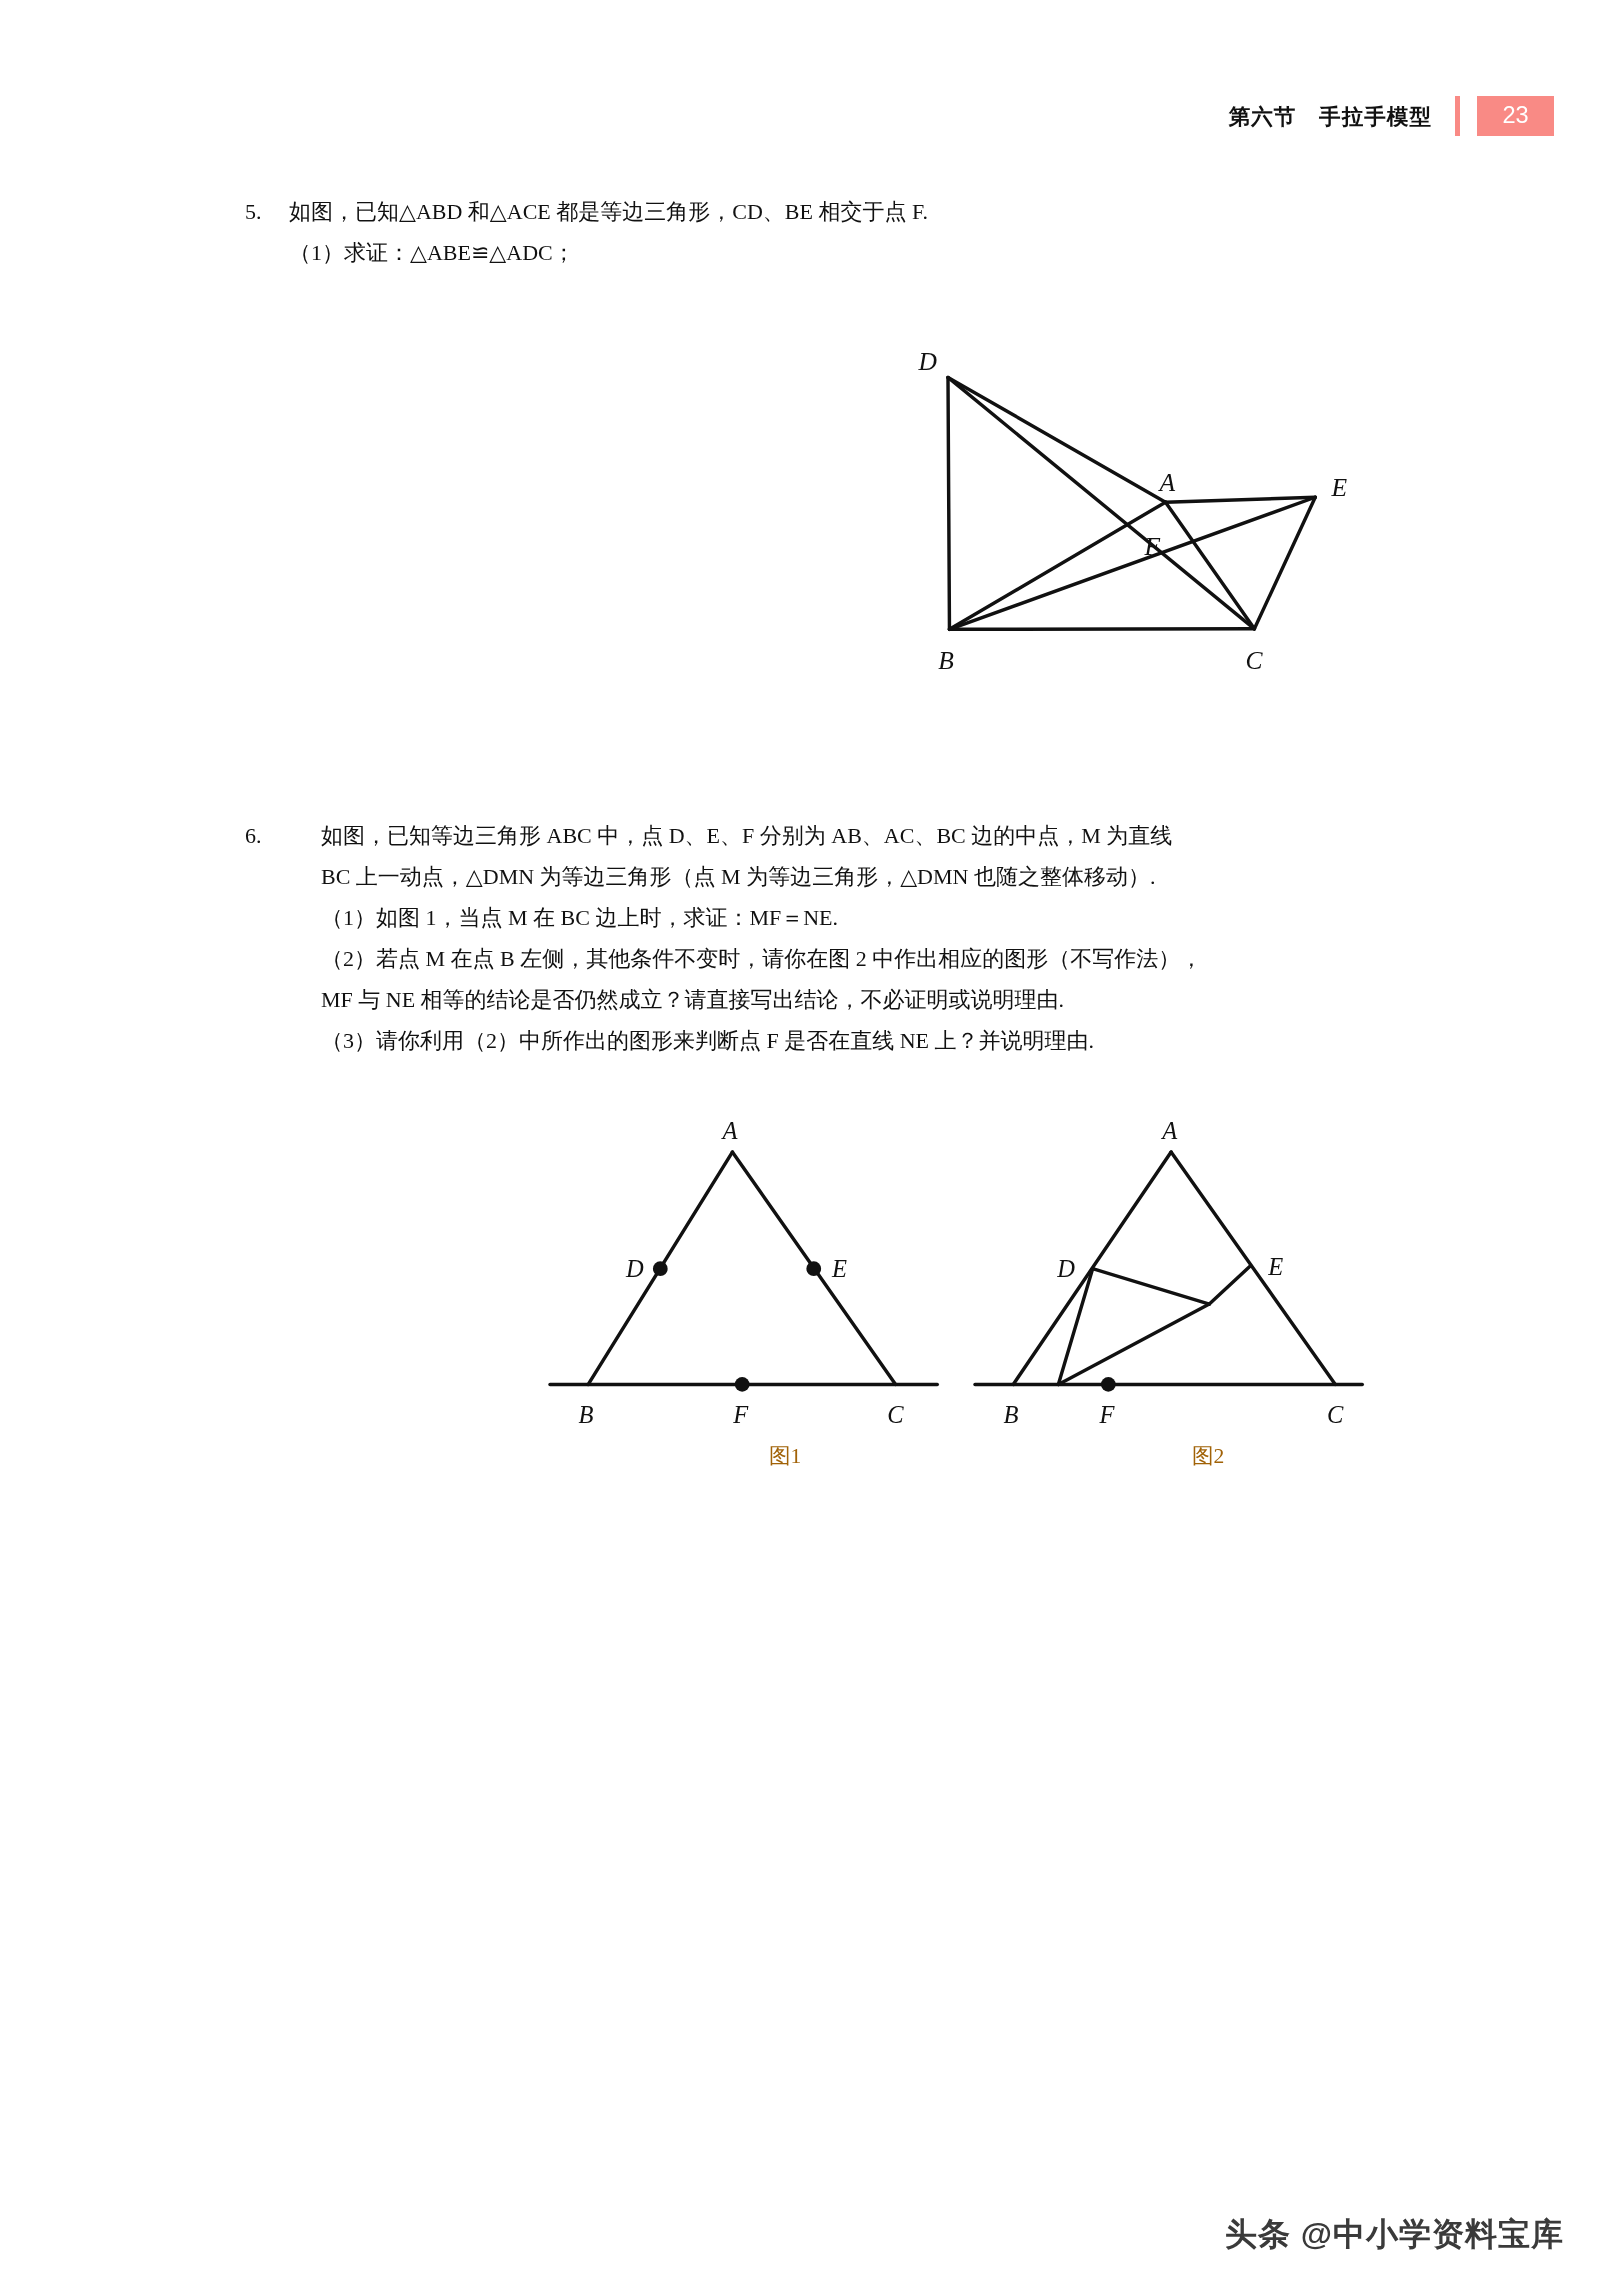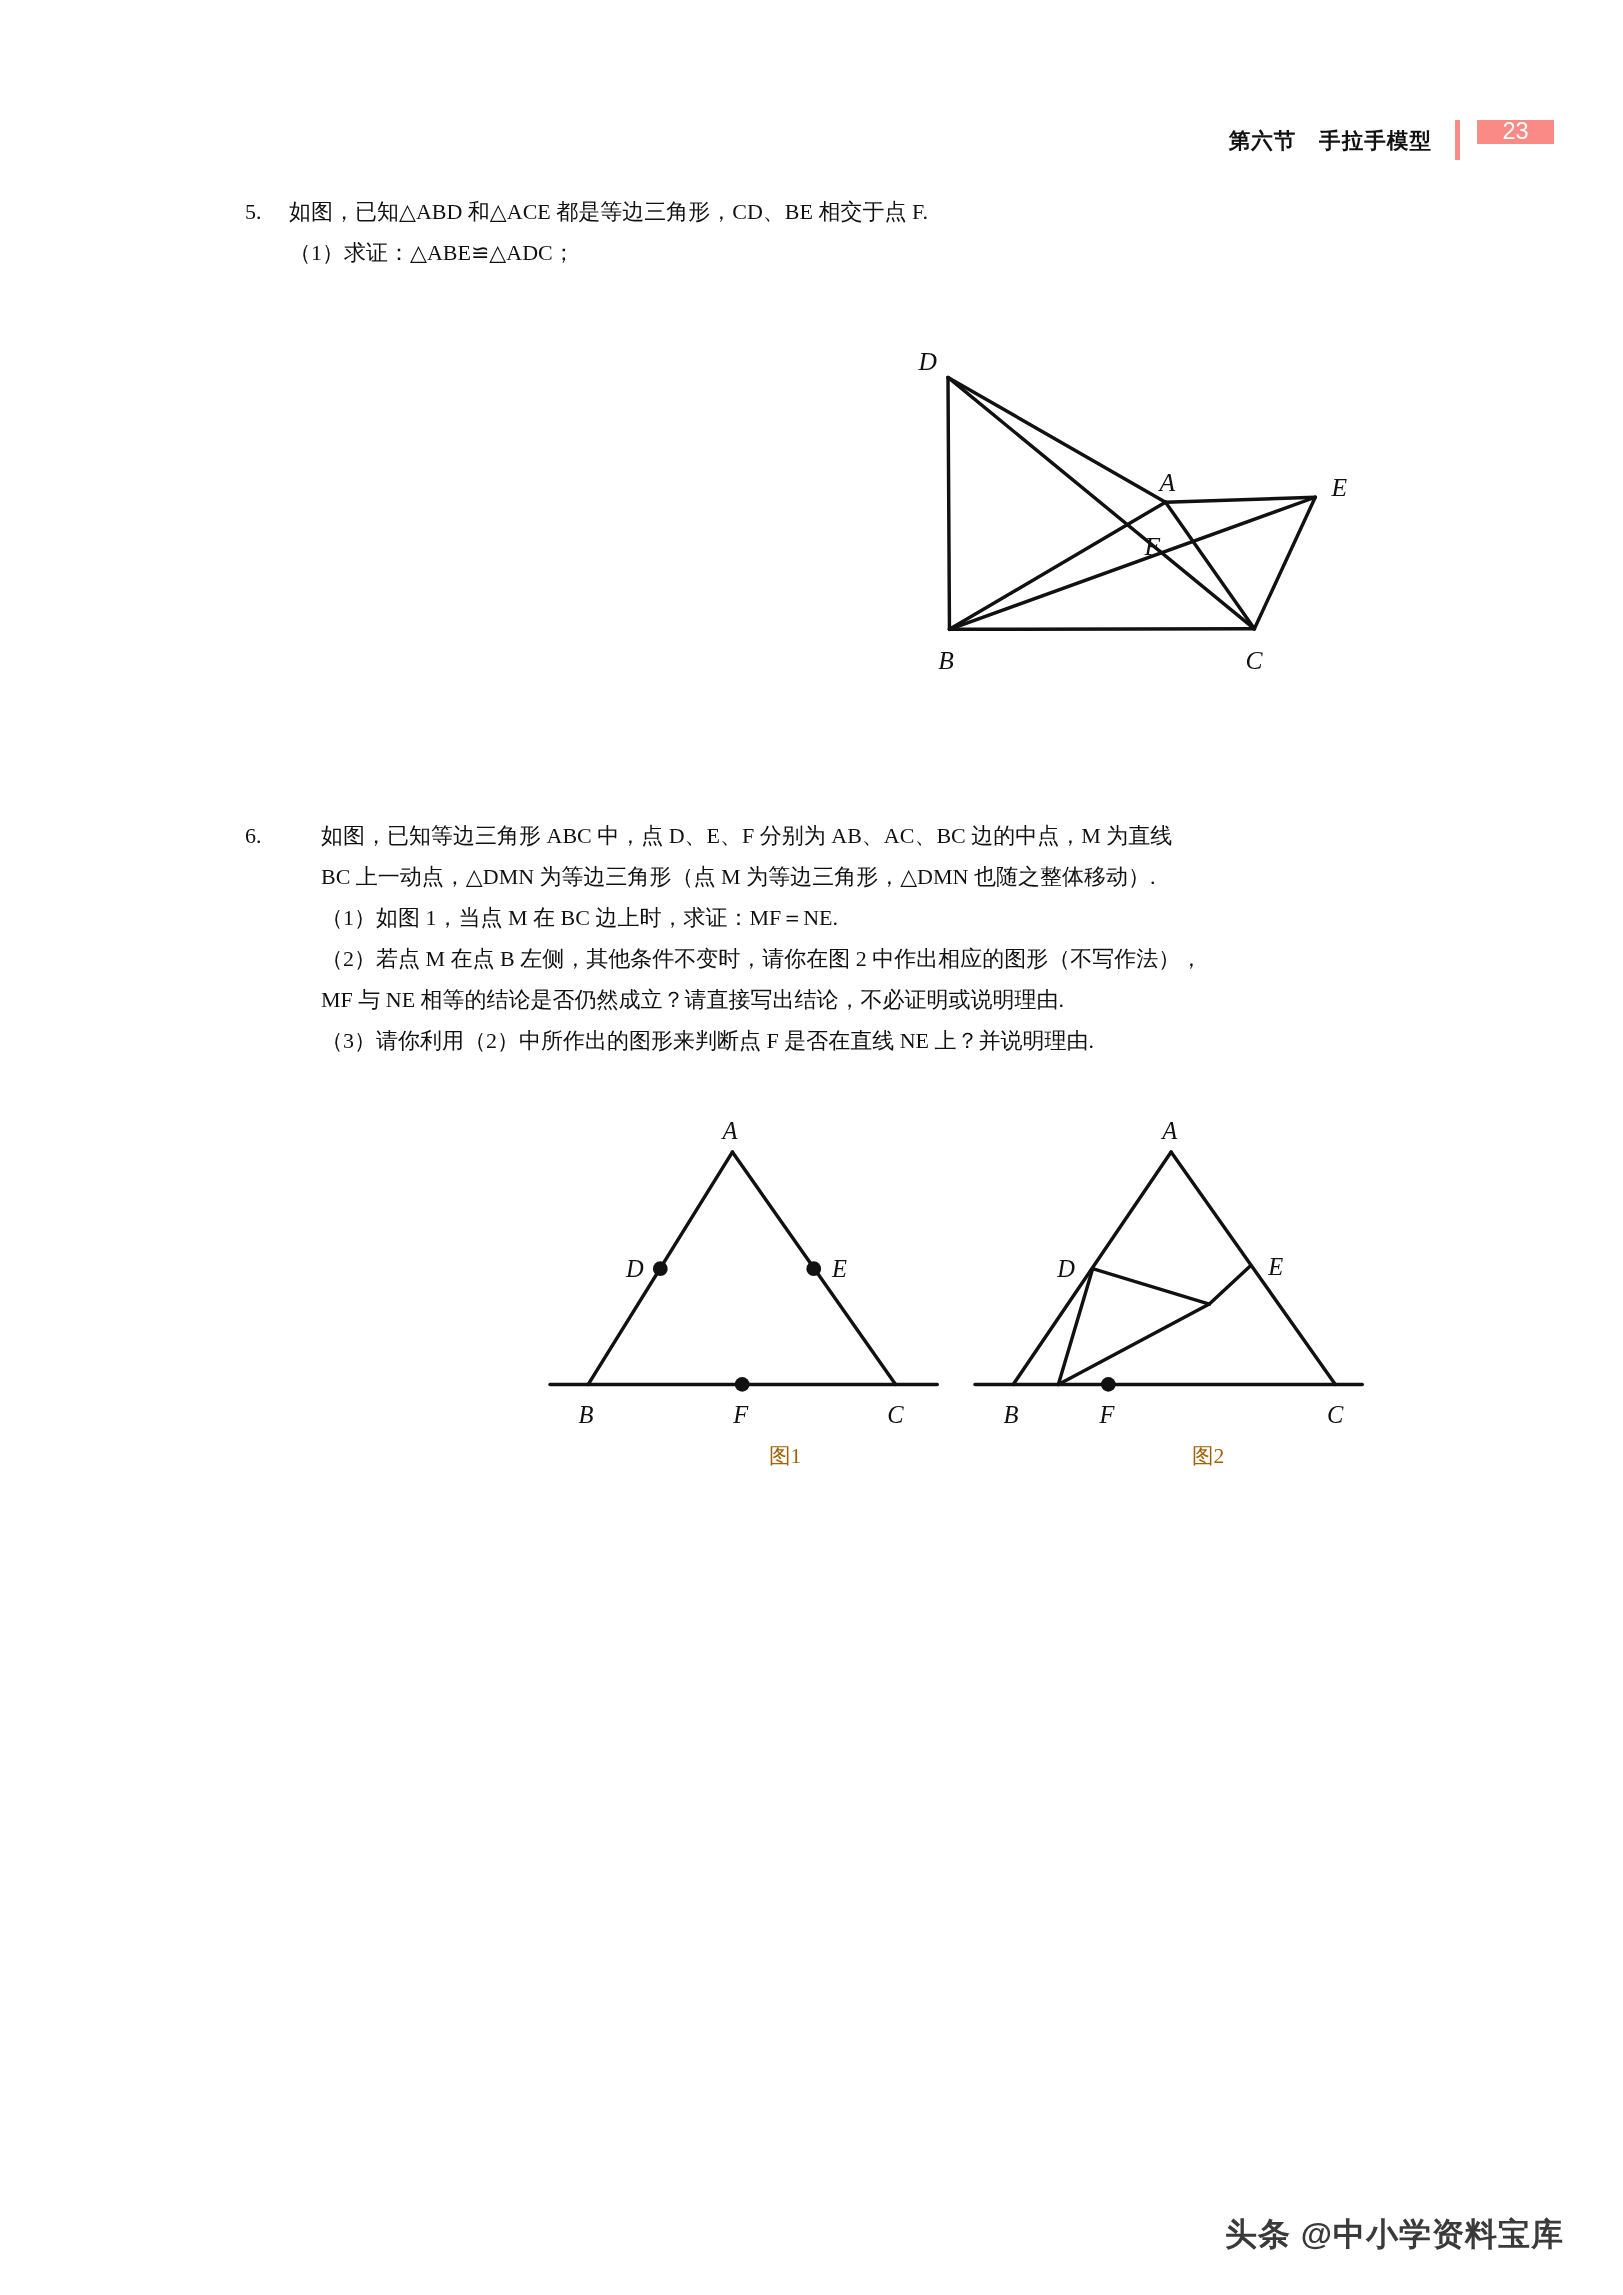--- a/index.html
+++ b/index.html
@@ -13,21 +13,21 @@
     position: relative;
     font-family: "Liberation Serif", "DejaVu Serif", serif;
     color: #1a1a1a;
     overflow: hidden;
   }
 
   
   #page-header {
     position: absolute;
     left: 0;
-    top: 116px;
+    top: 92px;
     width: 1623px;
     height: 47px;
   }
   #header-title {
     position: absolute;
     right: 191px;
     top: 9.8px;
     font-family: "Liberation Sans", "DejaVu Sans", sans-serif;
     font-weight: bold;
     font-size: 21.6px;
@@ -41,21 +41,21 @@
     top: 3.9px;
     width: 5.4px;
     height: 40px;
     background: #f98a85;
   }
   #page-number-badge {
     position: absolute;
     right: 69px;
     top: 3.9px;
     width: 77px;
-    height: 24px;
+    height: 40px;
     background: #f98a85;
     color: #ffffff;
     font-family: "Liberation Sans", "DejaVu Sans", sans-serif;
     font-size: 23.6px;
     display: flex;
     align-items: center;
     justify-content: center;
   }
 
   

